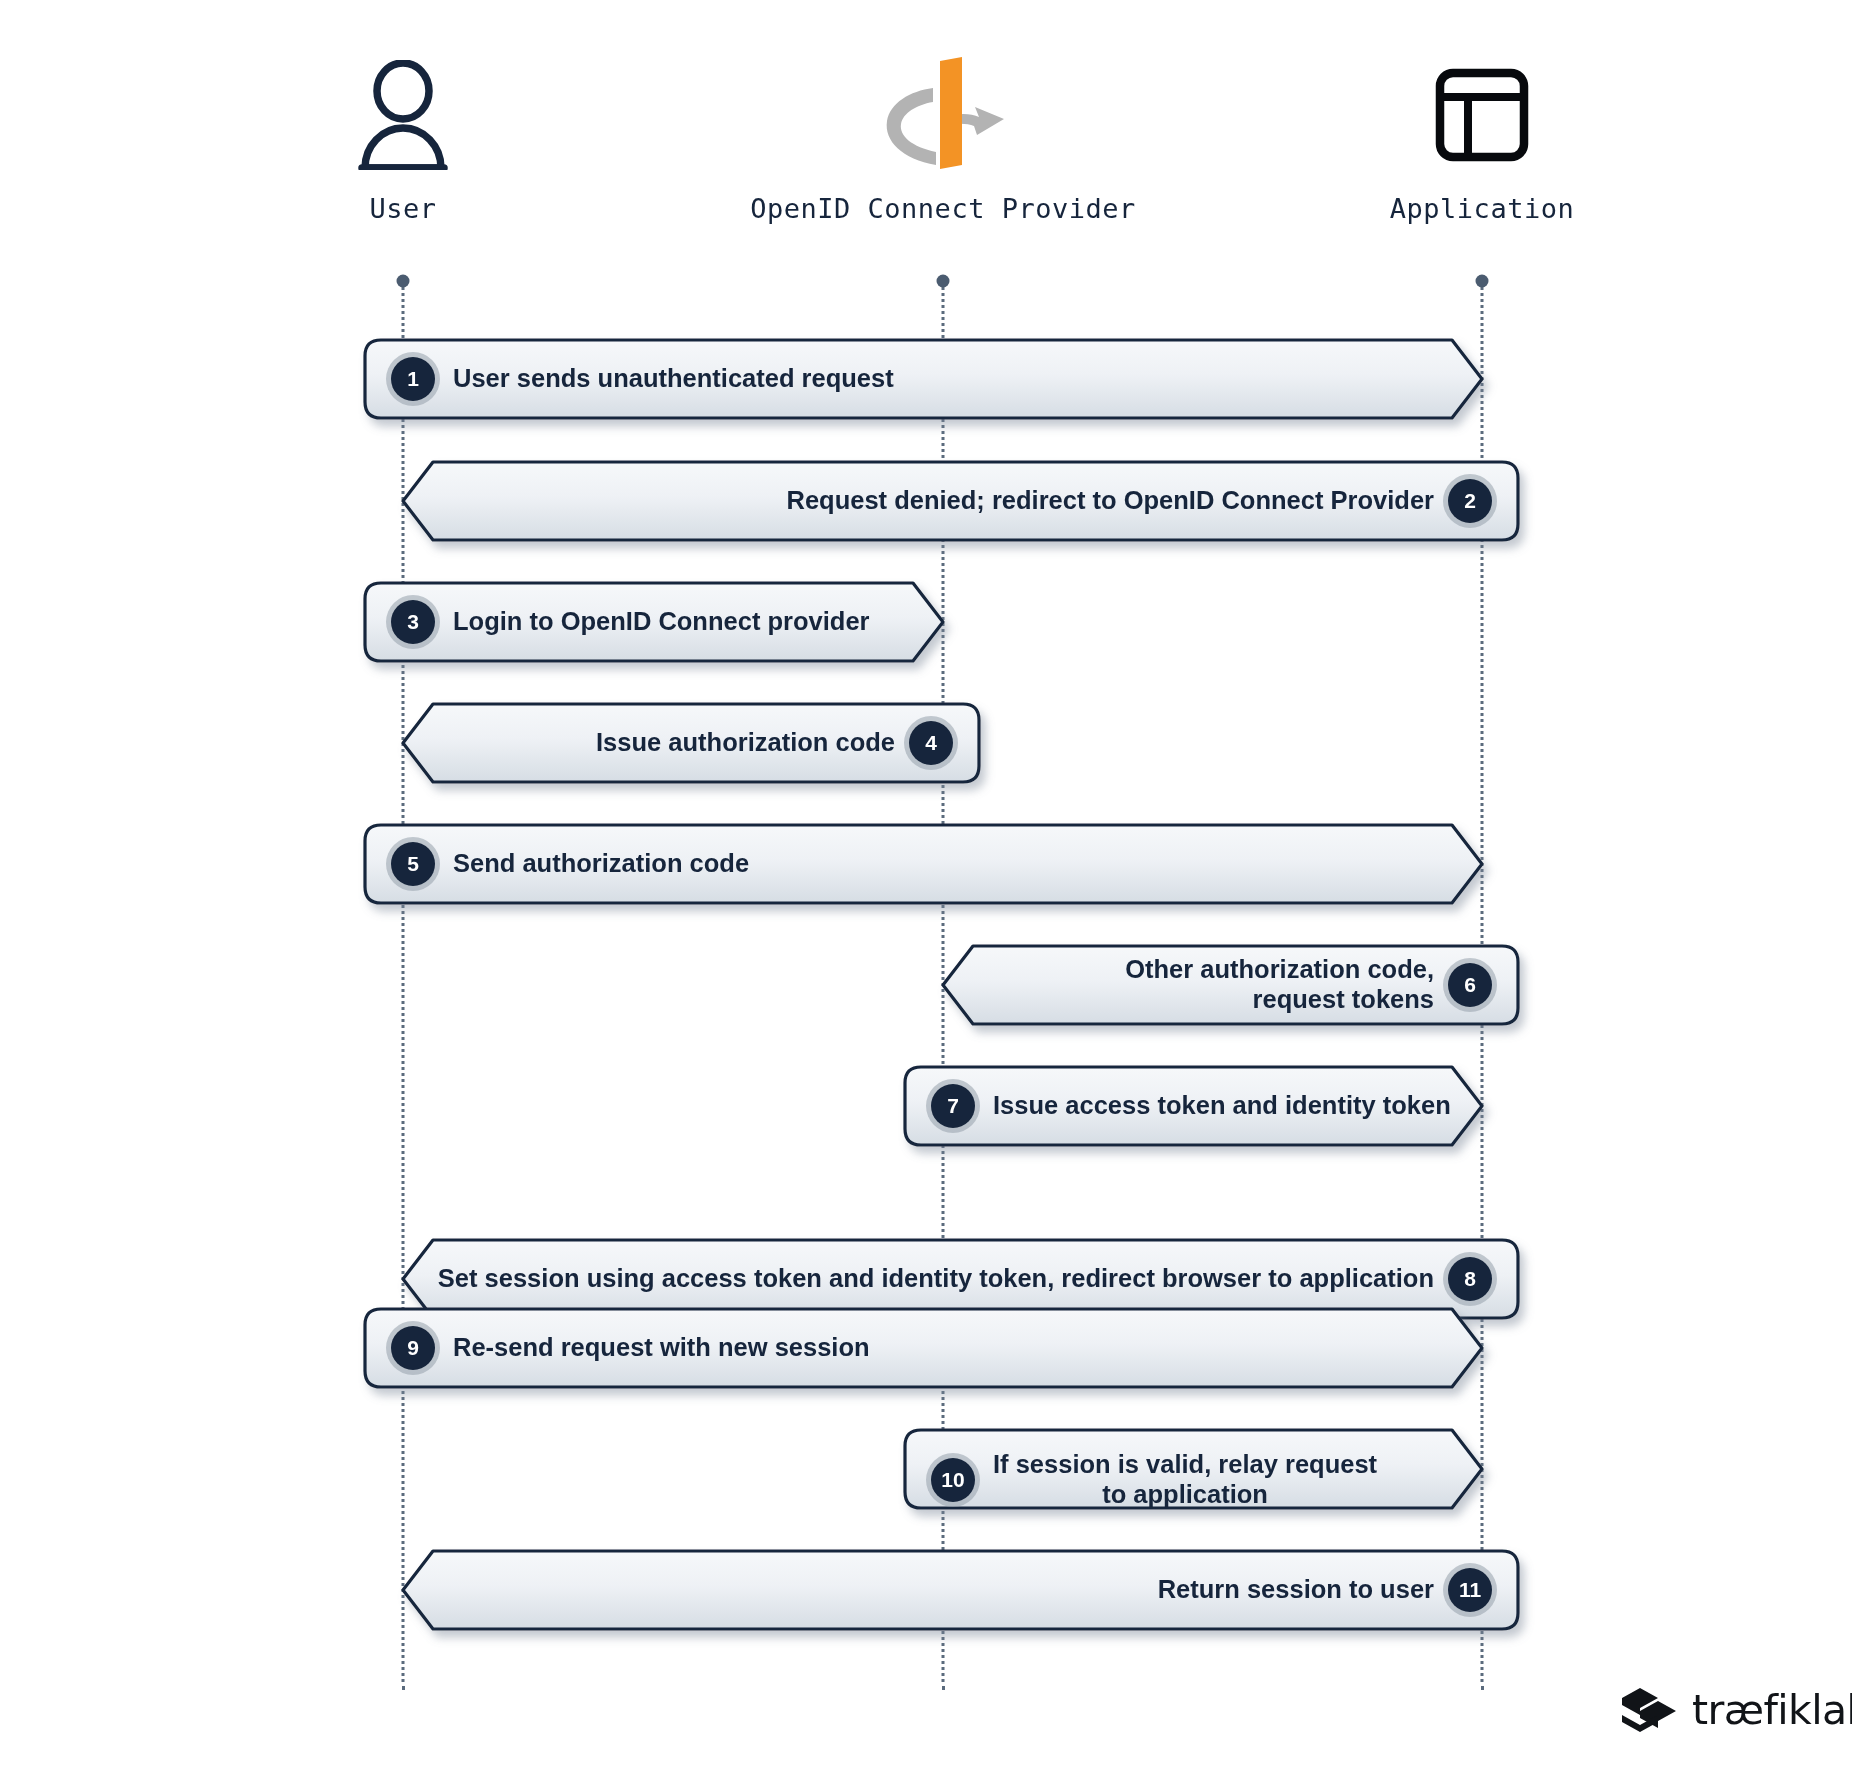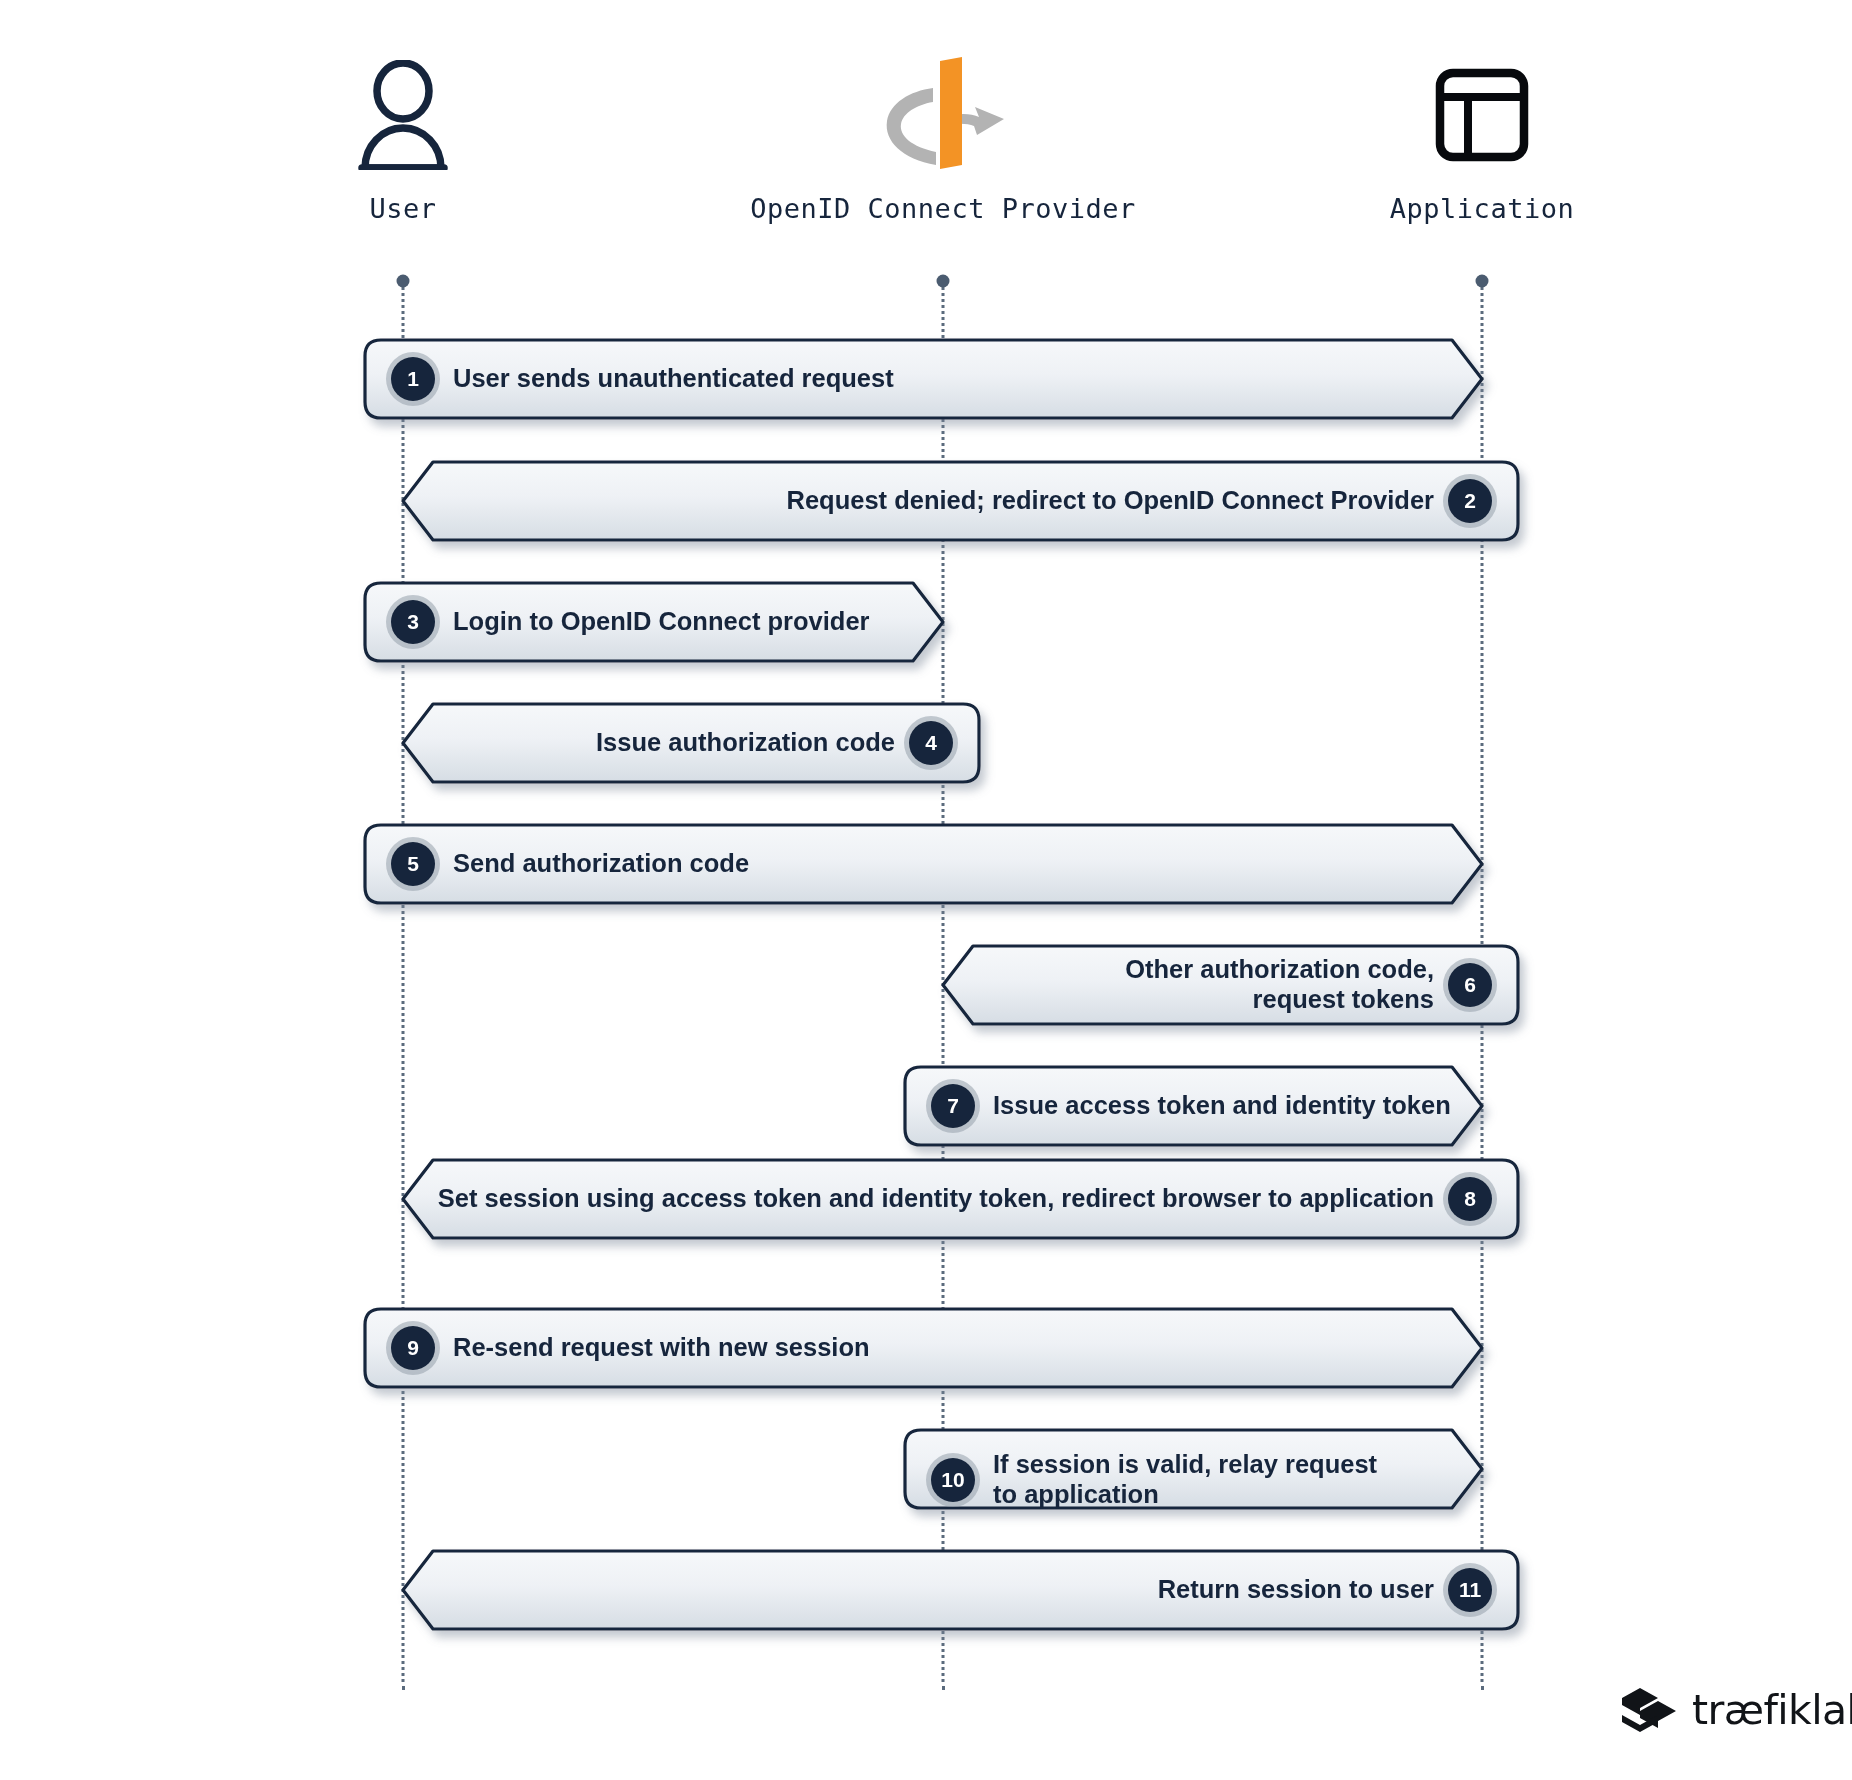--- a/index.html
+++ b/index.html
@@ -70,21 +70,21 @@
     font-family:"Liberation Sans",sans-serif;
   }
   .msg-text{
     color:#16253c;
     font-size:25.5px;
     font-weight:700;
     line-height:1.16;
     white-space:pre-line;
     font-family:"Liberation Sans",sans-serif;
   }
-  .msg.dir-right .msg-text{margin-left:18px;text-align:left;}
+  .msg.dir-right .msg-text{margin-left:18px;text-align:center;}
   .msg.dir-left  .msg-text{margin-right:14px;text-align:right;}
 
   
   .logo{
     position:absolute;
     display:flex;align-items:center;gap:14px;
   }
   .logo-word{
     font-size:41px;
     color:#111418;
@@ -333,21 +333,21 @@
             Q 0 78 0 62
             L 0 16
             Q 0 0 16 0 Z" fill="url(#barGrad)" stroke="#16253c" stroke-width="3.2" stroke-linejoin="round"></path>
       </g>
     </svg>
         <div class="content">
           <span class="badge">7</span>
           <span class="msg-text">Issue access token and identity token</span>
         </div>
       </div>
-      <div class="msg dir-left" style="left: 403px; top: 1160px; width: 1115px; height: 78px;">
+      <div class="msg dir-left" style="left: 403px; top: 1240px; width: 1115px; height: 78px;">
     <svg width="1129" height="96" viewBox="0 0 1129 96">
 
   <defs>
     <linearGradient id="barGrad" x1="0" y1="0" x2="0" y2="1">
       <stop offset="0%" stop-color="#f6f8fa"></stop>
       <stop offset="45%" stop-color="#eef1f5"></stop>
       <stop offset="100%" stop-color="#d6dde4"></stop>
     </linearGradient>
     <filter id="barShadow" x="-10%" y="-20%" width="130%" height="180%">
       <feDropShadow dx="5" dy="7" stdDeviation="5" flood-color="#7c8898" flood-opacity="0.45"></feDropShadow>

